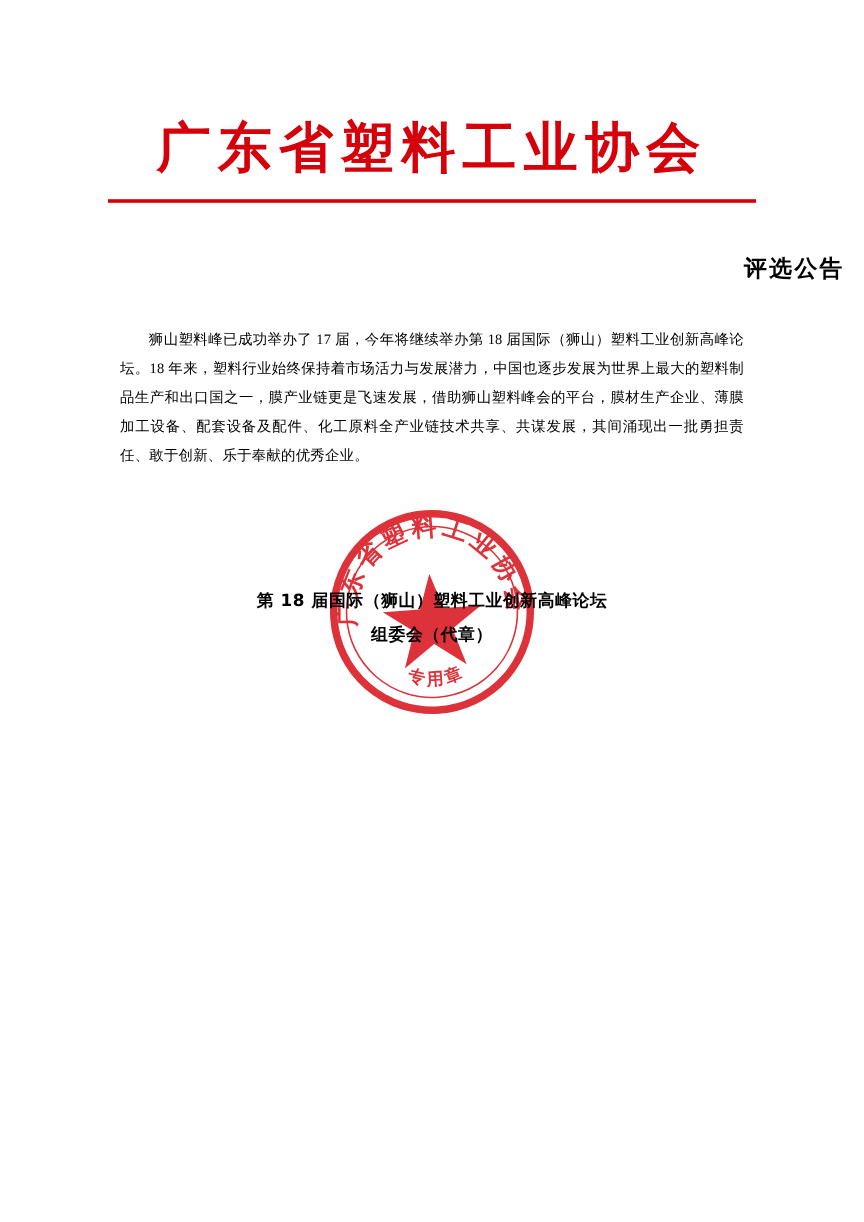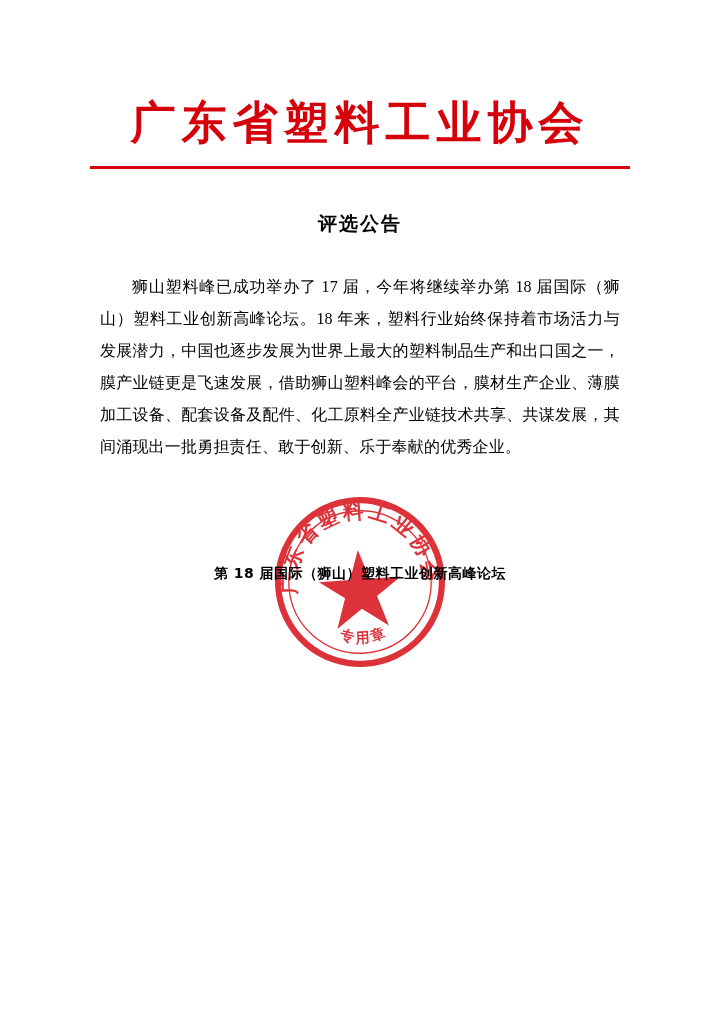--- a/index.html
+++ b/index.html
@@ -39,34 +39,34 @@
   .letterhead-rule {
     margin: 18px auto 0 auto;
     width: 540px;
     height: 3px;
     background: #d5000a;
   }
 
   
   .doc-title {
     margin-top: 42px;
-    text-align: center;
+    text-align: right;
     font-family: "DejaVu Sans", "Liberation Sans", sans-serif;
     font-weight: bold;
     font-size: 19px;
     letter-spacing: 2px;
   }
 
   
   .body-wrap {
     margin: 34px auto 0 auto;
     width: 520px;
   }
   .para {
-    font-size: 16px;
+    font-size: 12px;
     line-height: 2.0;
     text-align: justify;
     text-justify: inter-ideograph;
     text-indent: 2em;
     margin: 0 0 2px 0;
     letter-spacing: 0.2px;
   }
 
   
   .sign-block {
@@ -141,15 +141,16 @@
         <text class="seal-char" fill="#d5000a" font-size="23" letter-spacing="4">
           <textPath href="#sealArcTop" startOffset="50%" text-anchor="middle">广东省塑料工业协会</textPath>
         </text>
         <text class="seal-char" fill="#d5000a" font-size="16" letter-spacing="3">
           <textPath href="#sealArcBottom" startOffset="50%" text-anchor="middle">专用章</textPath>
         </text>
       </svg>
     </div>
 
     <div class="sign-line">第 18 届国际（狮山）塑料工业创新高峰论坛</div>
+    <div class="sign-line">组委会（代章）</div>
   </div>
 
 </div>
 
 </body></html>

